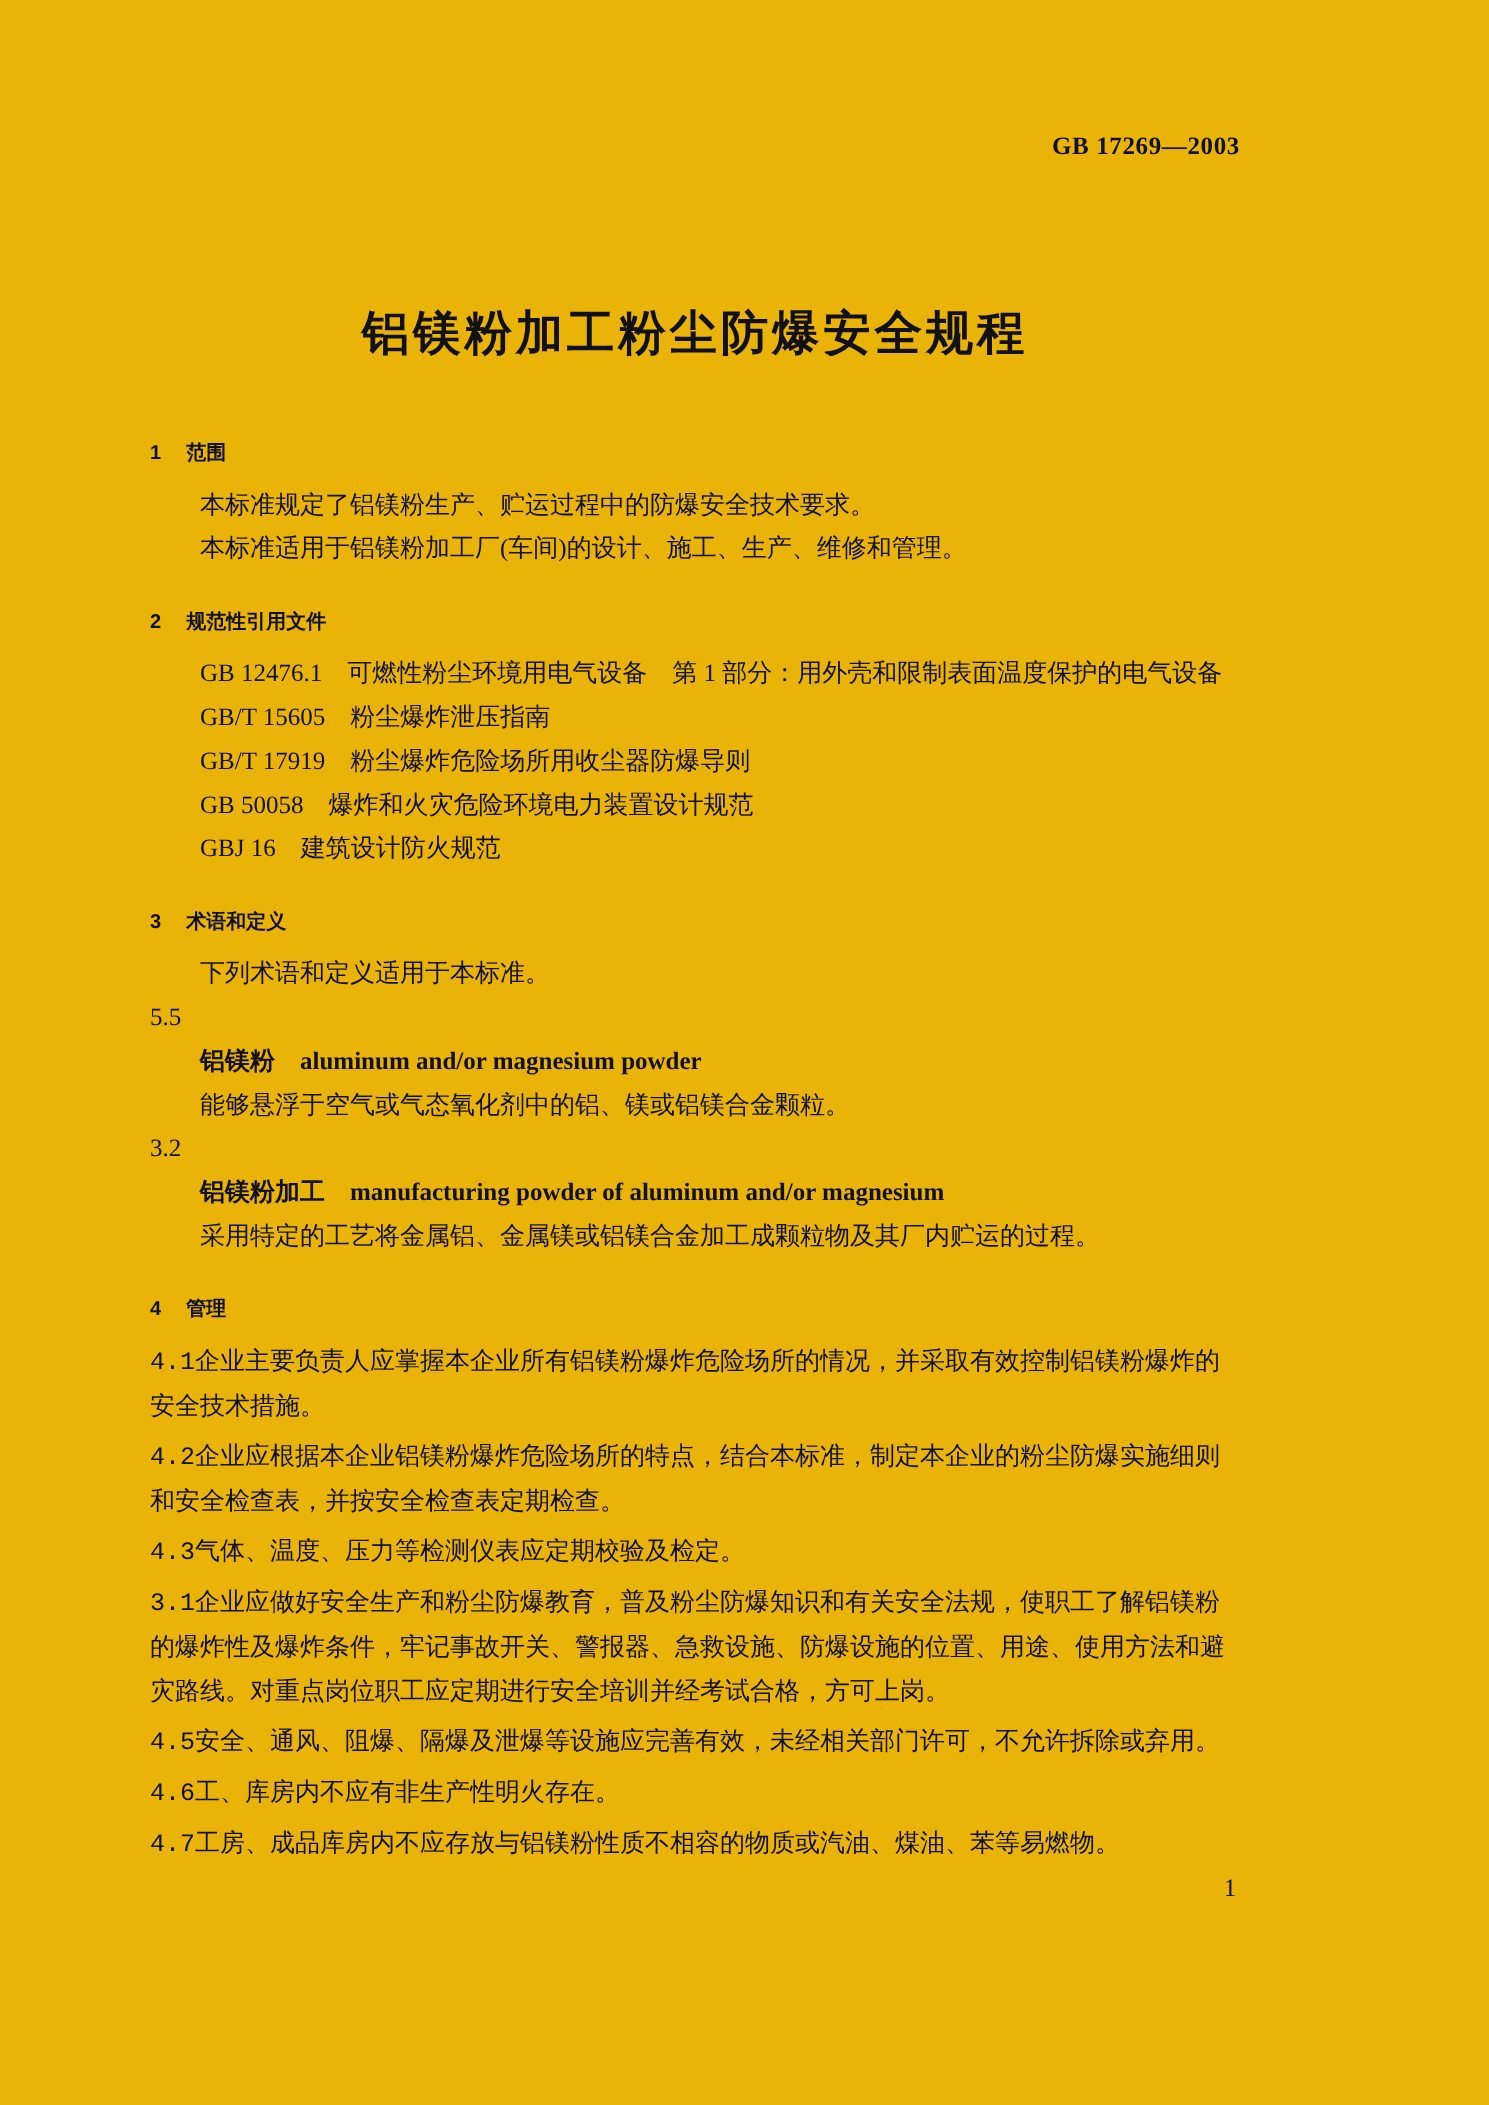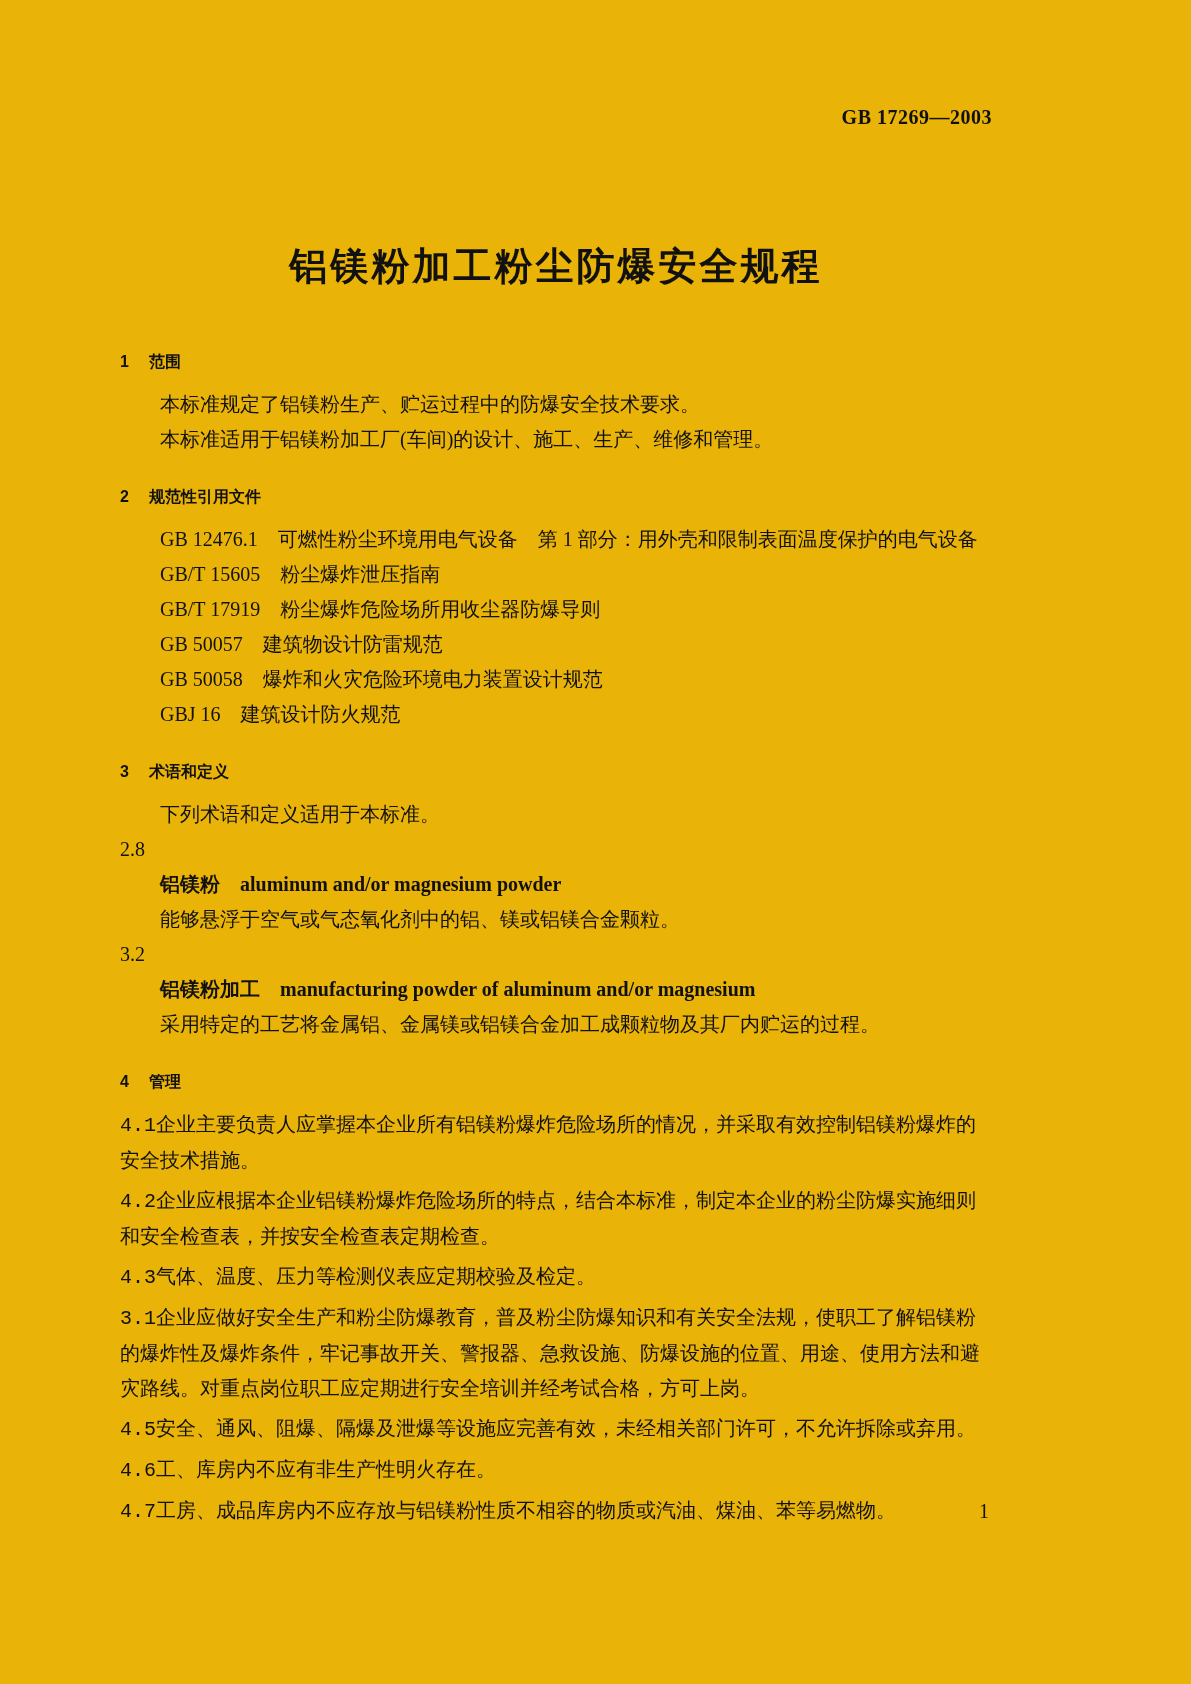--- a/index.html
+++ b/index.html
@@ -100,31 +100,30 @@
     <p class="body indent">本标准规定了铝镁粉生产、贮运过程中的防爆安全技术要求。</p>
     <p class="body indent">本标准适用于铝镁粉加工厂(车间)的设计、施工、生产、维修和管理。</p>
 
     <div class="sec-heading">
       <span class="sec-num">2</span><span>规范性引用文件</span>
     </div>
     <div class="ref-list">
       <p class="body">GB 12476.1　可燃性粉尘环境用电气设备　第 1 部分：用外壳和限制表面温度保护的电气设备</p>
       <p class="body">GB/T 15605　粉尘爆炸泄压指南</p>
       <p class="body">GB/T 17919　粉尘爆炸危险场所用收尘器防爆导则</p>
-      <p class="body">GB 50057　建筑物设计防雷规范</p>
       <p class="body">GB 50058　爆炸和火灾危险环境电力装置设计规范</p>
       <p class="body">GBJ 16　建筑设计防火规范</p>
     </div>
 
     <div class="sec-heading">
       <span class="sec-num">3</span><span>术语和定义</span>
     </div>
     <p class="body indent">下列术语和定义适用于本标准。</p>
 
-    <p class="body term-number">2.8</p>
+    <p class="body term-number">5.5</p>
     <p class="body term-title">铝镁粉　aluminum and/or magnesium powder</p>
     <p class="body indent term-def">能够悬浮于空气或气态氧化剂中的铝、镁或铝镁合金颗粒。</p>
 
     <p class="body term-number">3.2</p>
     <p class="body term-title">铝镁粉加工　manufacturing powder of aluminum and/or magnesium</p>
     <p class="body indent term-def">采用特定的工艺将金属铝、金属镁或铝镁合金加工成颗粒物及其厂内贮运的过程。</p>
 
     <div class="sec-heading">
       <span class="sec-num">4</span><span>管理</span>
     </div>

